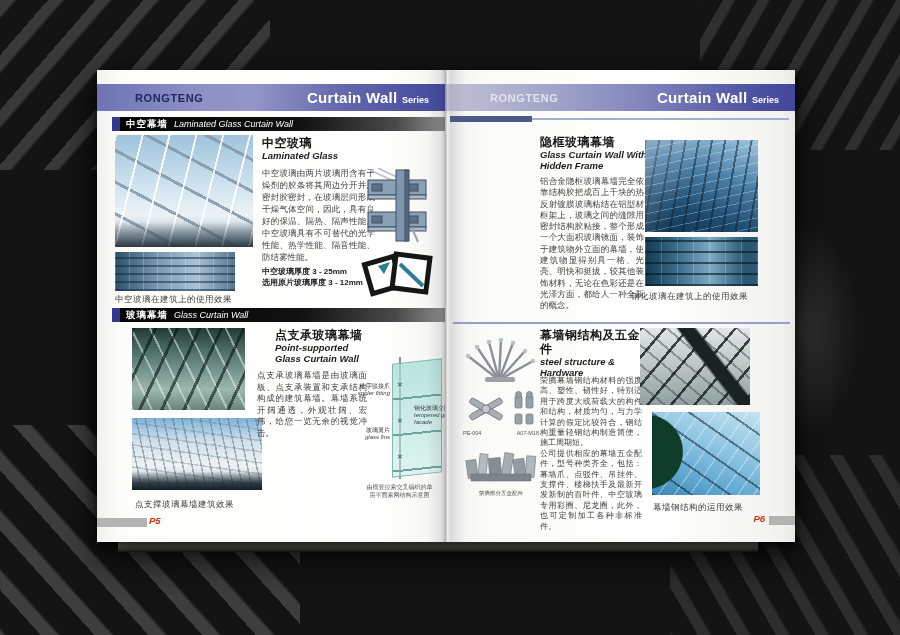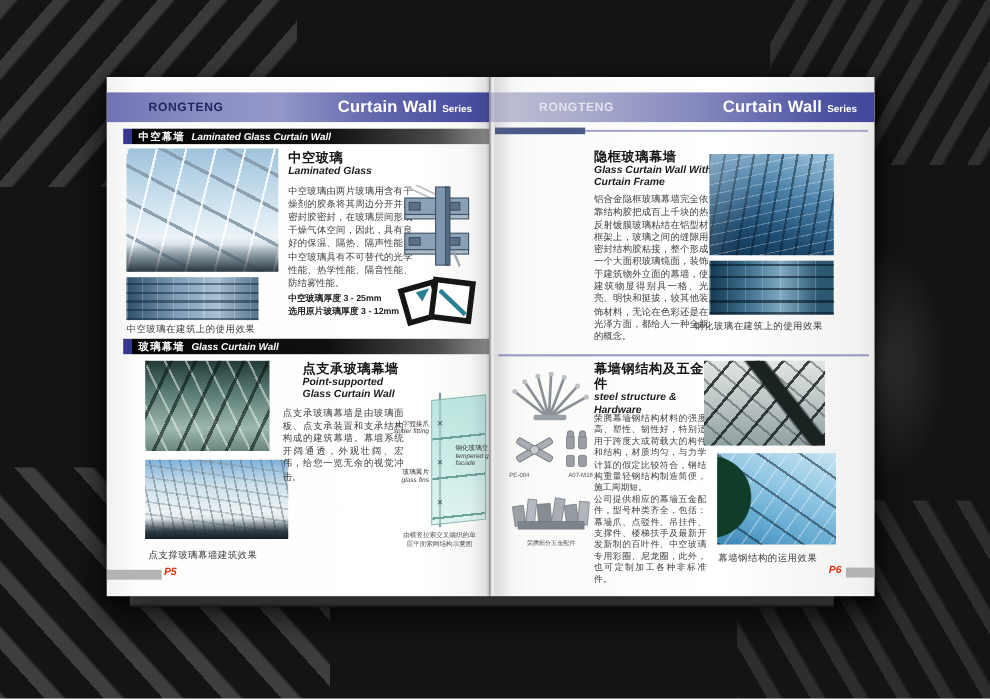--- a/index.html
+++ b/index.html
@@ -34,21 +34,21 @@
   .band-left .brand{color:#20265f;}
   .band-right .brand{left:45px;color:#e3e3ee;}
   .band-title{position:absolute;right:16px;color:#fff;white-space:nowrap;}
   .band-title .cw{font-size:15px;font-weight:bold;letter-spacing:.3px;}
   .band-title .sr{font-size:9px;font-weight:bold;}
 
   .secbar{position:absolute;left:15px;right:0;height:14px;display:flex;align-items:center;gap:6px;
     padding-left:6px;border-left:8px solid #35388c;color:#fff;white-space:nowrap;overflow:hidden;
     background:linear-gradient(90deg,#050505 0%,#101010 55%,#4a4a4a 85%,#8d8d8d 100%);}
   .secbar .zh{font-size:9.5px;font-weight:bold;letter-spacing:1px;}
-  .secbar .en{font-size:9px;font-weight:bold;font-style:italic;}
+  .secbar .en{font-size:9px;font-weight:normal;font-style:italic;}
   .secbar1{top:47px;} .secbar2{top:238px;}
 
   .rtab{position:absolute;left:5px;top:46px;width:82px;height:6px;background:#4c5a88;}
   .rline{position:absolute;left:87px;right:6px;top:48px;height:2px;background:#a9abce;}
   .divider{position:absolute;left:8px;right:5px;top:252px;height:2px;background:#9b9dc9;}
 
   .photo{position:absolute;}
   .ph-conservatory{left:18px;top:65px;width:138px;height:112px;
     background:
       linear-gradient(180deg,rgba(0,0,0,0) 78%,rgba(40,55,65,.55) 92%,rgba(20,30,38,.8)),
@@ -276,21 +276,21 @@
           <span class="cw">Curtain Wall</span>
           <span class="sr">Series</span>
         </span>
       </div>
       <div class="rtab"></div>
       <div class="rline"></div>
 
       <div class="art-title t3">
         <div class="zh">隐框玻璃幕墙</div>
         <div class="en">Glass Curtain Wall With</div>
-        <div class="en">Curtain Frame</div>
+        <div class="en">Hidden Frame</div>
       </div>
       <div class="body-text b3">铝合金隐框玻璃幕墙完全依靠结构胶把成百上千块的热反射镀膜玻璃粘结在铝型材框架上，玻璃之间的缝隙用密封结构胶粘接，整个形成一个大面积玻璃镜面，装饰于建筑物外立面的幕墙，使建筑物显得别具一格、光亮、明快和挺拔，较其他装饰材料，无论在色彩还是在光泽方面，都给人一种全新的概念。</div>
 
       <div class="photo ph-tower"></div>
       <div class="photo ph-facade2"></div>
       <div class="caption cap3">钢化玻璃在建筑上的使用效果</div>
 
       <div class="divider"></div>
 
       <div class="fig fig-bolts">

